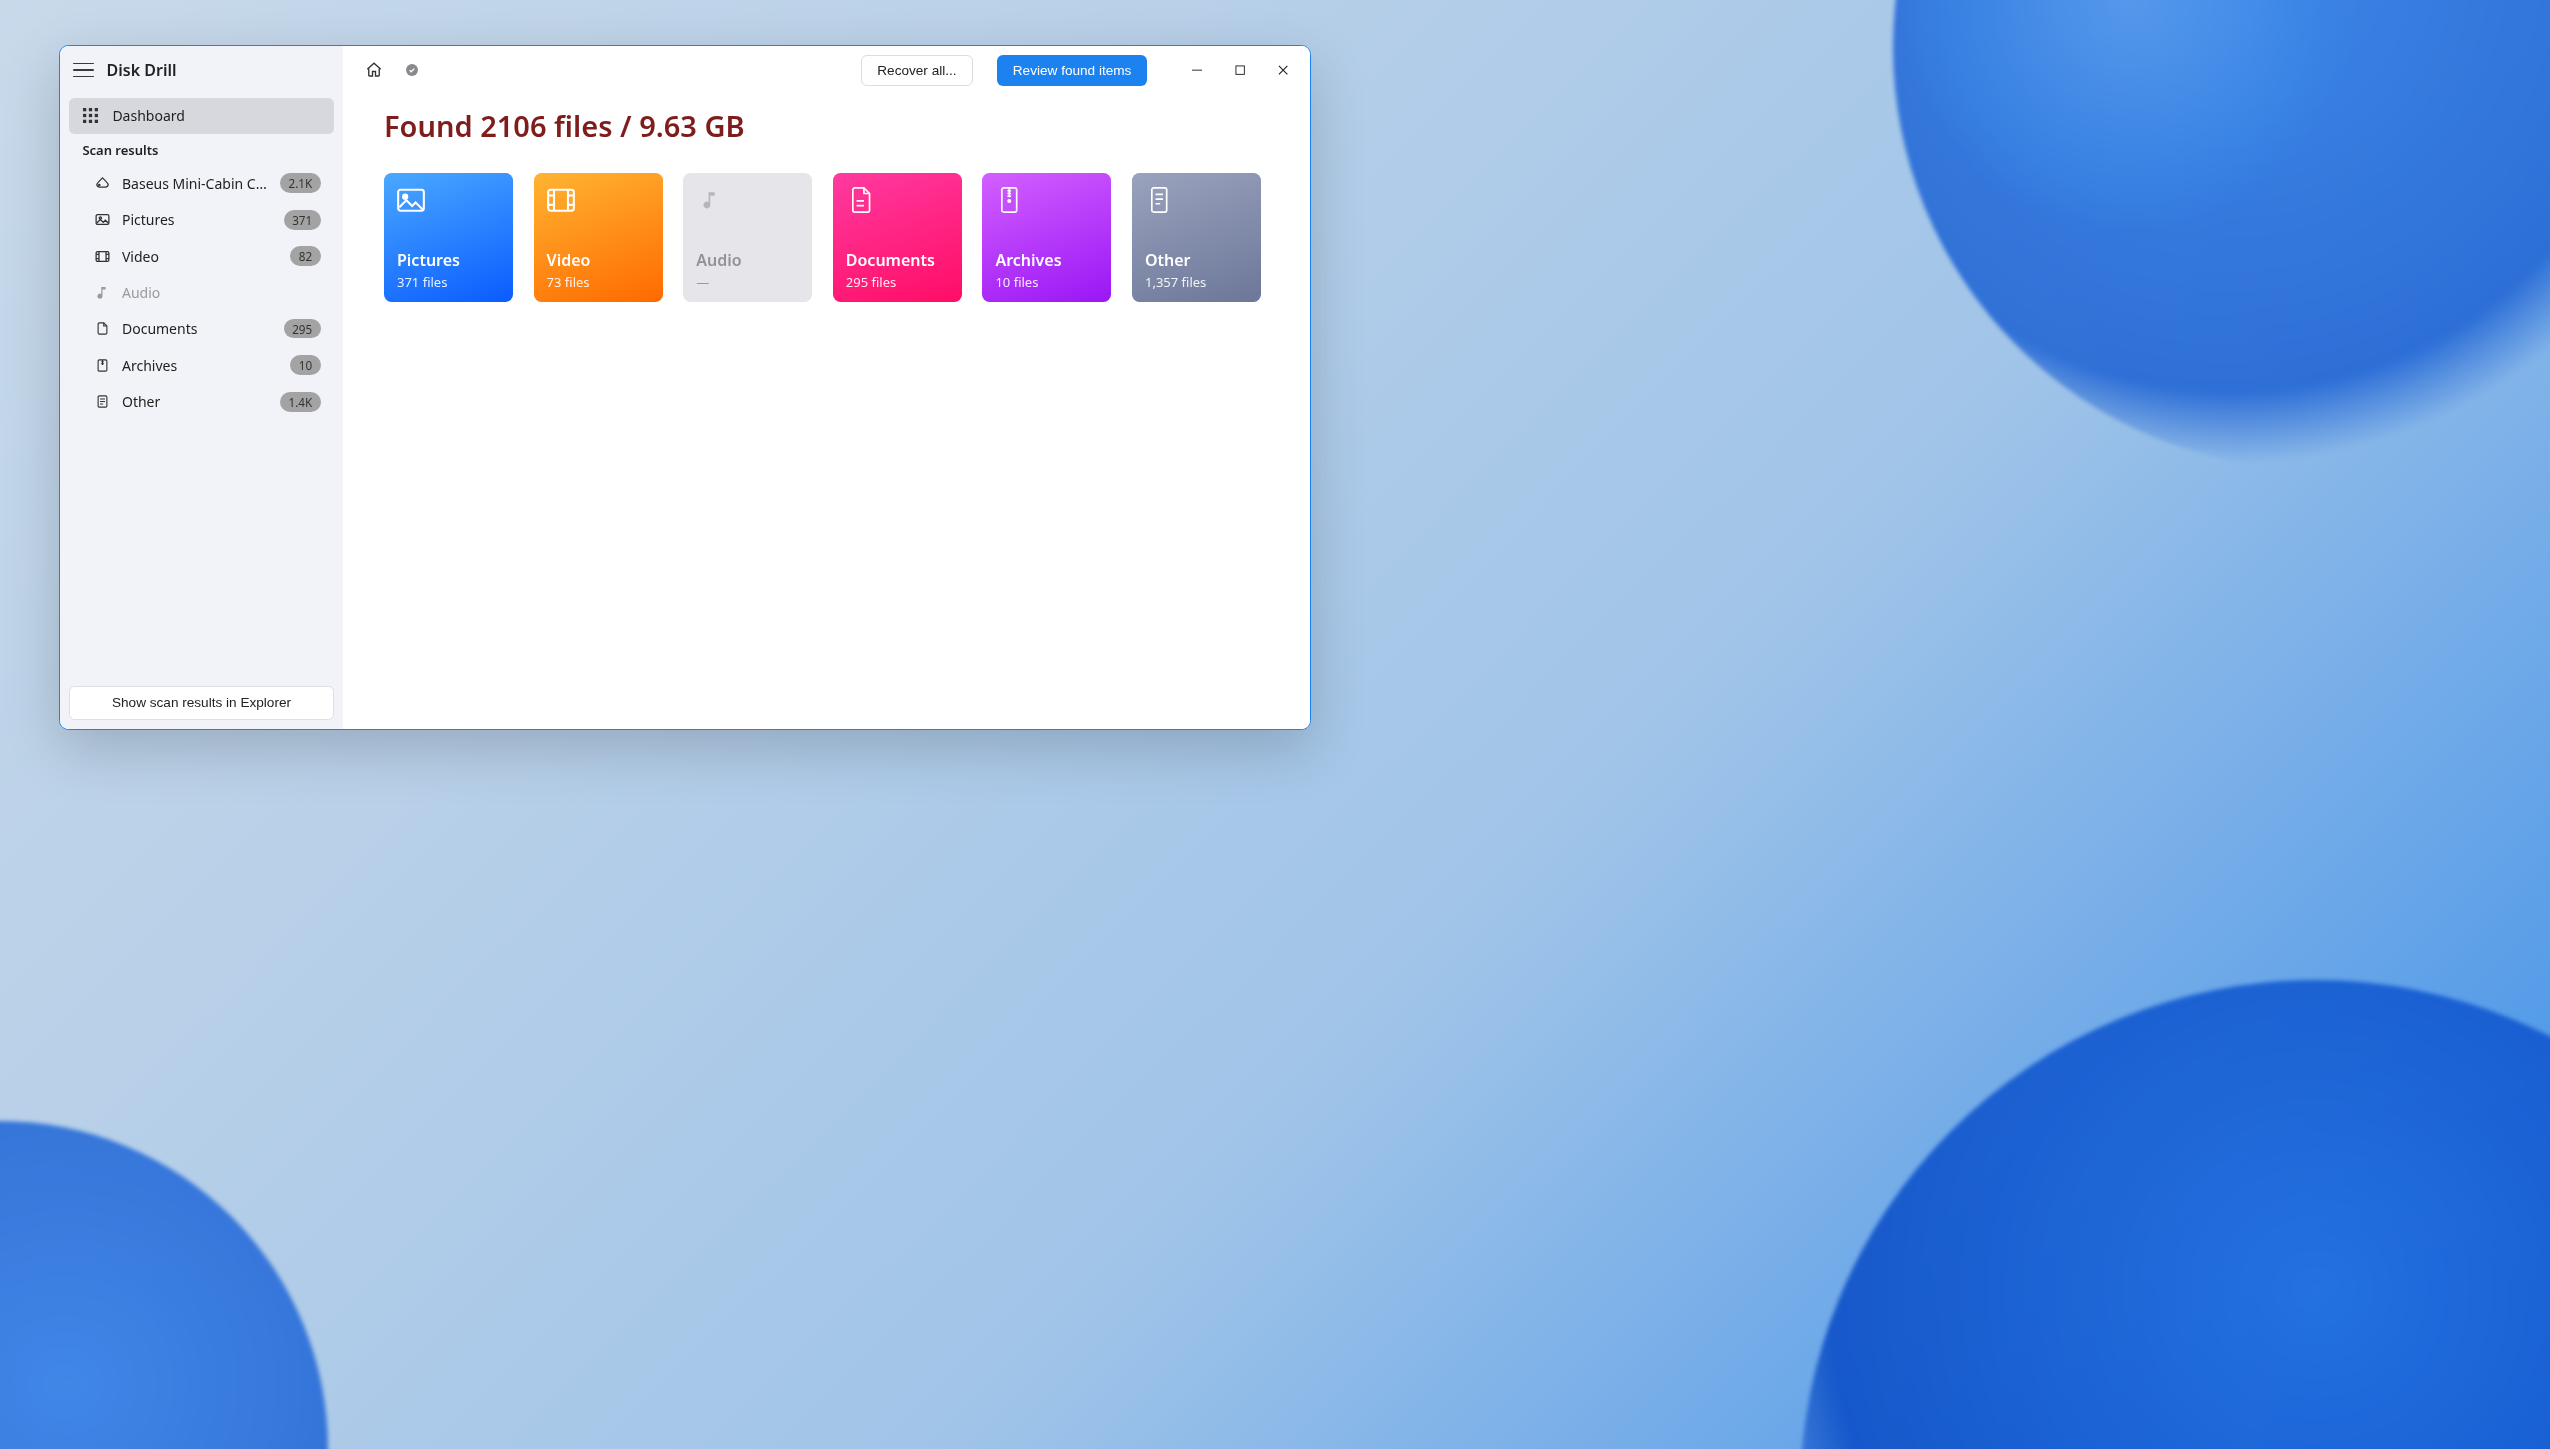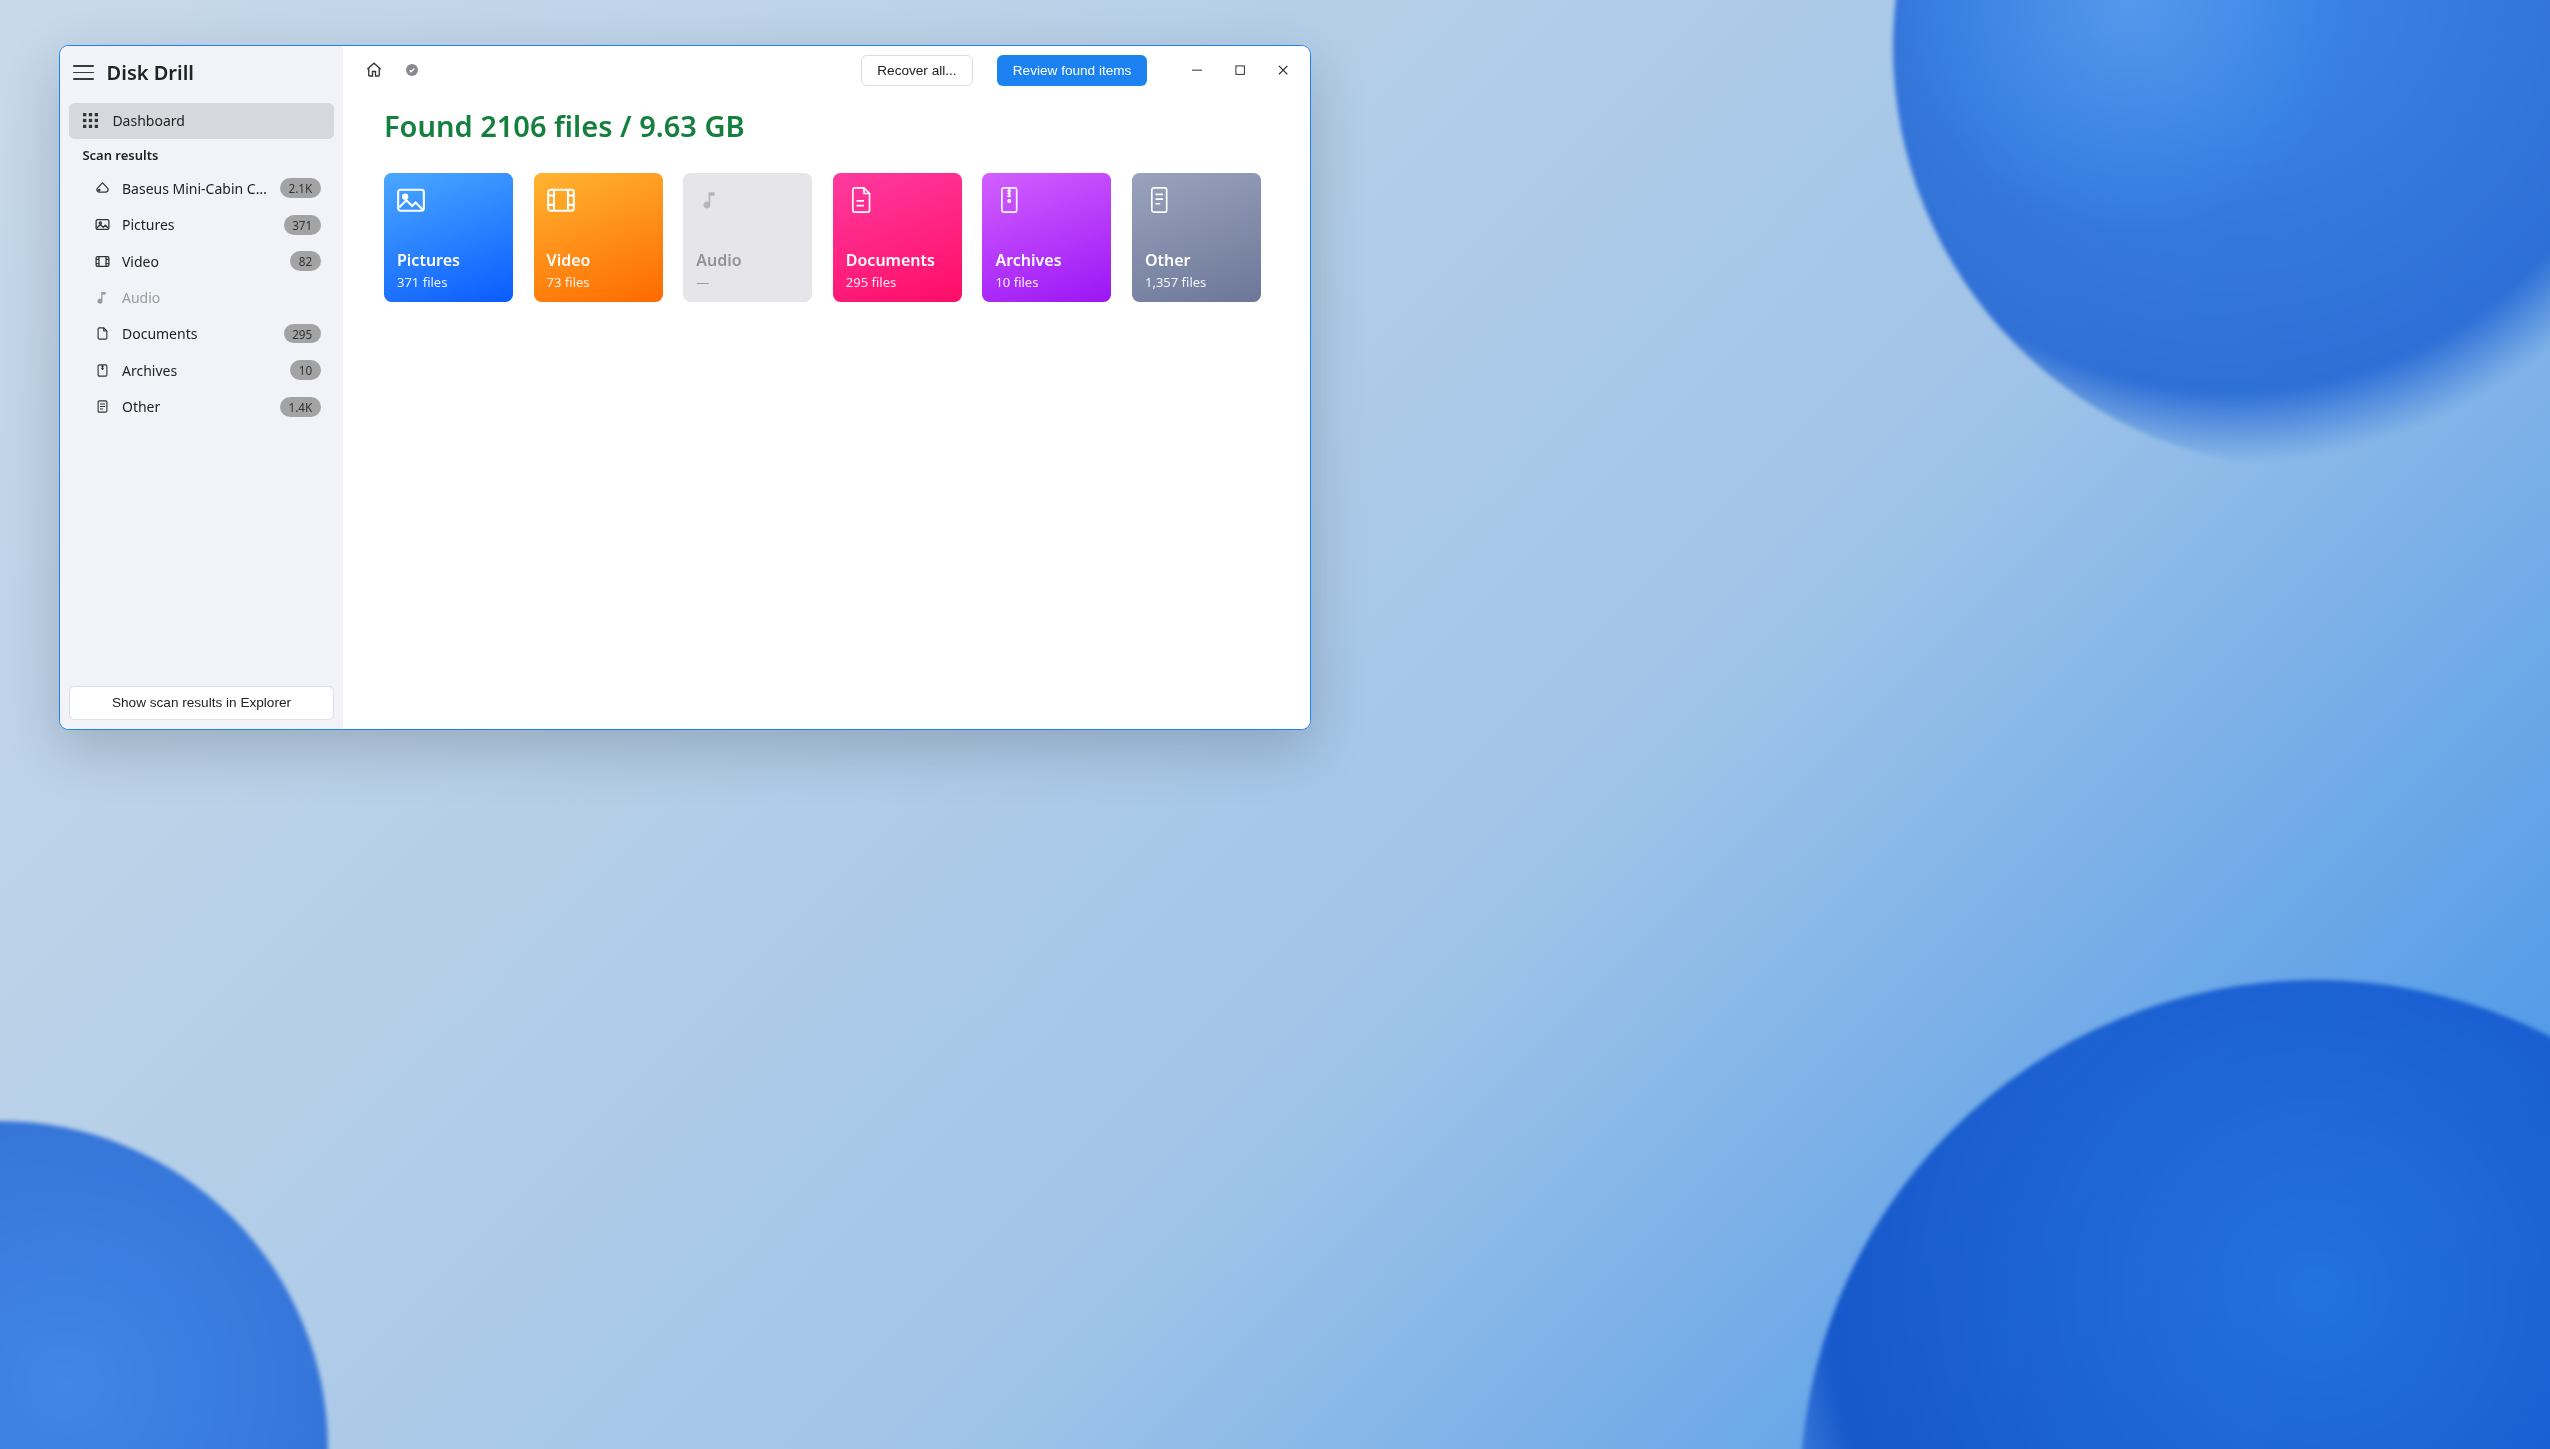--- a/index.html
+++ b/index.html
@@ -38,21 +38,21 @@
     flex-direction: column;
   }
   .sb-header {
     display: flex; align-items: center;
     padding: 13px 13px 9.4px 13px;
     gap: 13px;
   }
   .hamburger { width: 20.6px; height: 15px; cursor: pointer; position: relative; }
   .hamburger span { position: absolute; left: 0; right: 0; height: 1.9px; background: #3a3a3a; border-radius:0.9px;}
   .hamburger span:nth-child(1){top:0;} .hamburger span:nth-child(2){top:6.6px;} .hamburger span:nth-child(3){top:13px;}
-  .app-title { font-size: 20px; font-weight: 600; color: #222; }
+  .app-title { font-size: 16px; font-weight: 600; color: #222; }
 
   .sb-body { padding: 7.5px 9.4px; flex: 1; overflow: hidden; }
   .sb-item {
     display: flex; align-items: center;
     gap: 13px;
     padding: 8.4px 13px;
     border-radius: 5.6px;
     cursor: pointer;
     font-size: 14px;
     color: #222;
@@ -95,21 +95,21 @@
   .btn {
     font-size: 13.6px; padding: 6.6px 15px; border-radius: 6px;
     cursor: pointer; border: 0.9px solid transparent;
   }
   .btn.secondary { background:#fff; border-color:#dcdde3; color:#222; }
   .btn.primary { background:#1b82f0; color:#fff; }
   .win-controls { display:flex; margin-left:15px; }
   .win-controls .wc { width: 43px; height: 30px; display:flex; align-items:center; justify-content:center; cursor:pointer; font-family: "Segoe UI Symbol", system-ui; font-size: 11.2px; color:#222; }
 
   .content { padding: 11.2px 41px 28px 41px; }
-  .headline { font-size: 29px; font-weight: 600; color:#15803d; }
+  .headline { font-size: 29px; font-weight: 600; color:#7f1d1d; }
   .subhead { font-size: 19px; color:#6a6a6a; margin-top: 3.7px; }
 
   .cards { display:flex; gap: 20.6px; margin-top: 28px; }
   .card {
     width: 129px; height: 129px;
     border-radius: 7.5px;
     padding: 13px 13px 11.2px 13px;
     color: #fff;
     display:flex; flex-direction:column;
     cursor: pointer;

